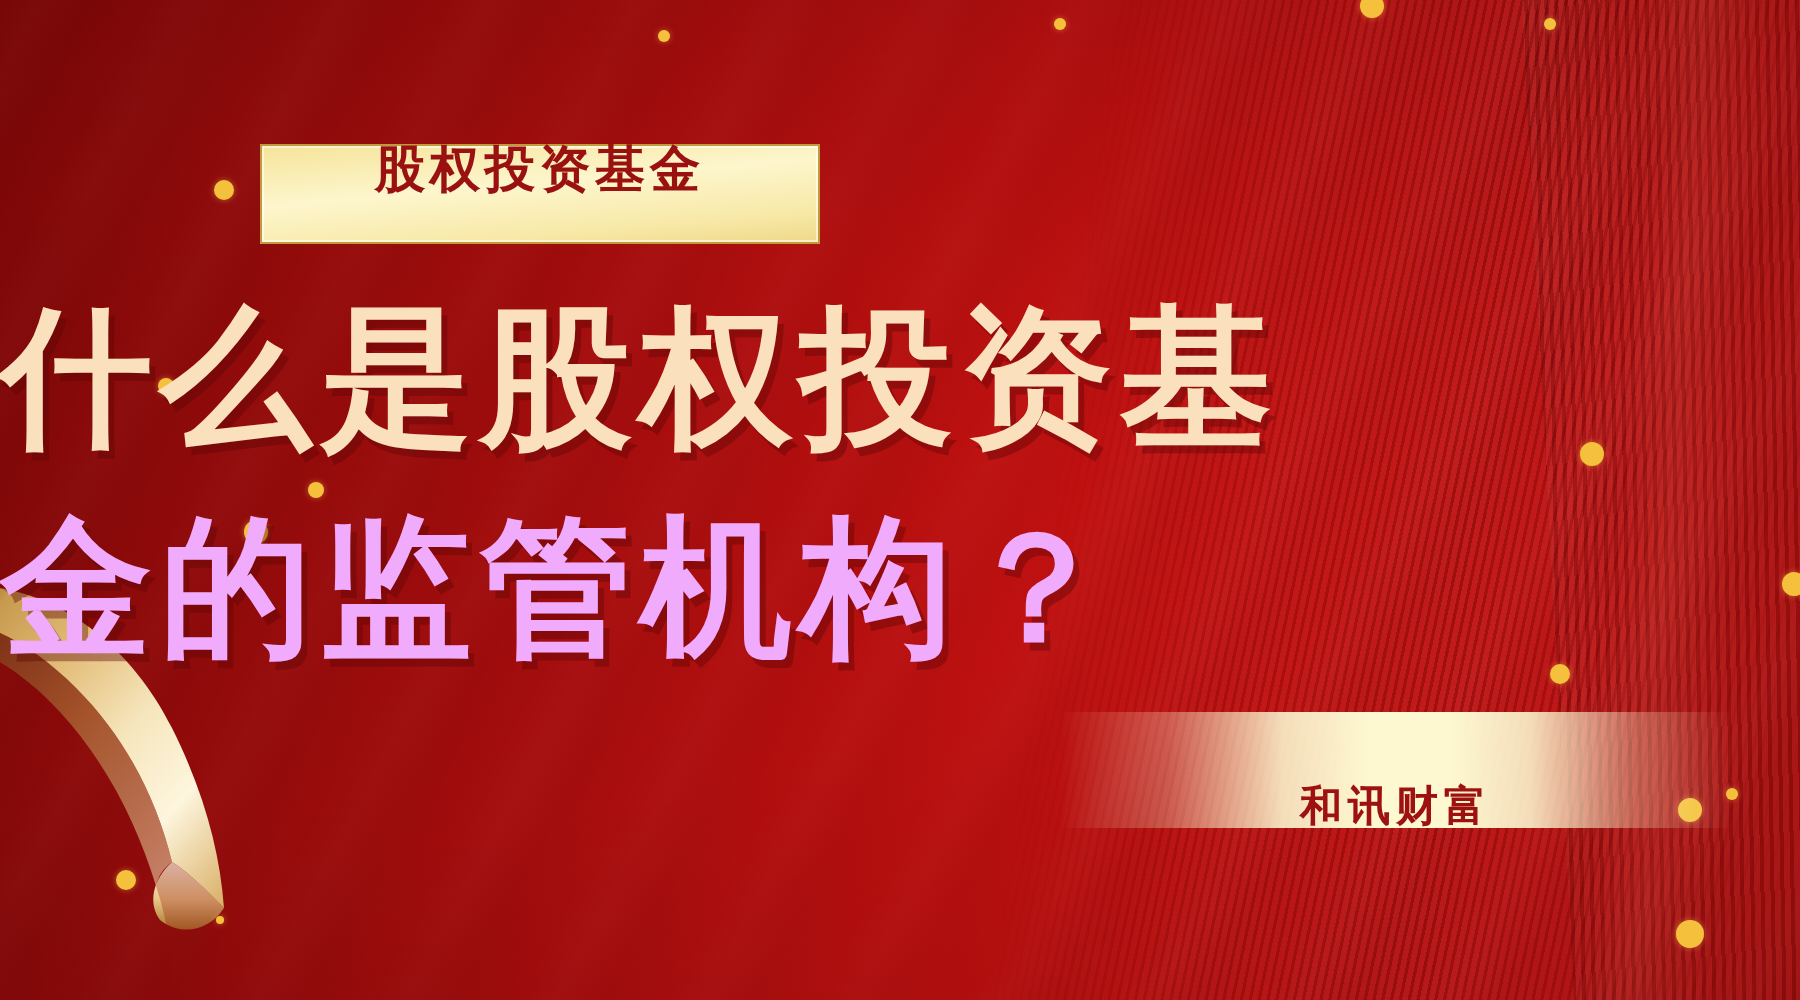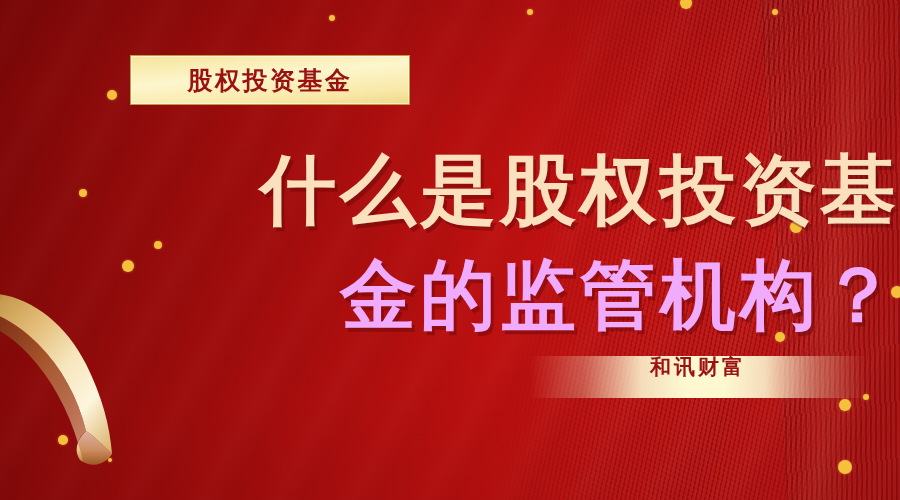--- a/index.html
+++ b/index.html
@@ -102,48 +102,47 @@
     position: absolute;
     border-radius: 50%;
     background: #f5c13c;
     box-shadow: 0 0 3px rgba(255, 200, 80, .45);
   }
 
   
   .tag {
     position: absolute;
     left: 130px;
-    top: 55px;
+    top: 72px;
     width: 278px;
     height: 48px;
     background: linear-gradient(175deg, #f6e49a 0%, #fdf6cd 42%, #f8e9a8 78%, #eed98a 100%);
     border: 1px solid #c39a3a;
     box-shadow: inset 0 0 0 1px rgba(255,255,255,.55);
     display: flex;
-    align-items: center;
     justify-content: center;
   }
   .tag-text {
     color: #9a1111;
     font-size: 25px;
     font-weight: 700;
     letter-spacing: 2.5px;
     line-height: 1;
     white-space: nowrap;
   }
 
   
   .headline {
     position: absolute;
     left: 0;
     top: 138px;
     width: 900px;
   }
   .hl-line {
-    text-align: right;
+    text-align: left;
     font-size: 76px;
     font-weight: 700;
     line-height: 1.38;
     letter-spacing: 4px;
     white-space: nowrap;
   }
   .hl-line-1 {
     color: #fae0bd;
     text-shadow: 3px 4px 0 rgba(92, 4, 4, .40);
   }
@@ -151,32 +150,32 @@
     color: #f0abfc;
     text-shadow: 3px 4px 0 rgba(92, 4, 4, .40);
   }
 
   
   .attrib {
     position: absolute;
     left: 530px;
     top: 356px;
     width: 336px;
-    height: 42px;
+    height: 58px;
     background: linear-gradient(90deg,
         rgba(253,248,208,0) 0%,
         rgba(253,248,208,0.30) 16%,
         rgba(253,248,208,0.88) 33%,
         rgba(253,248,208,1) 46%,
         rgba(253,248,208,1) 58%,
         rgba(253,248,208,0.88) 70%,
         rgba(253,248,208,0.30) 86%,
         rgba(253,248,208,0) 100%);
     display: flex;
-    align-items: flex-start;
+    align-items: flex-end;
     justify-content: center;
   }
   .attrib-text {
     color: #9e1111;
     font-size: 21px;
     font-weight: 700;
     letter-spacing: 3px;
     line-height: 1;
     white-space: nowrap;
   }

